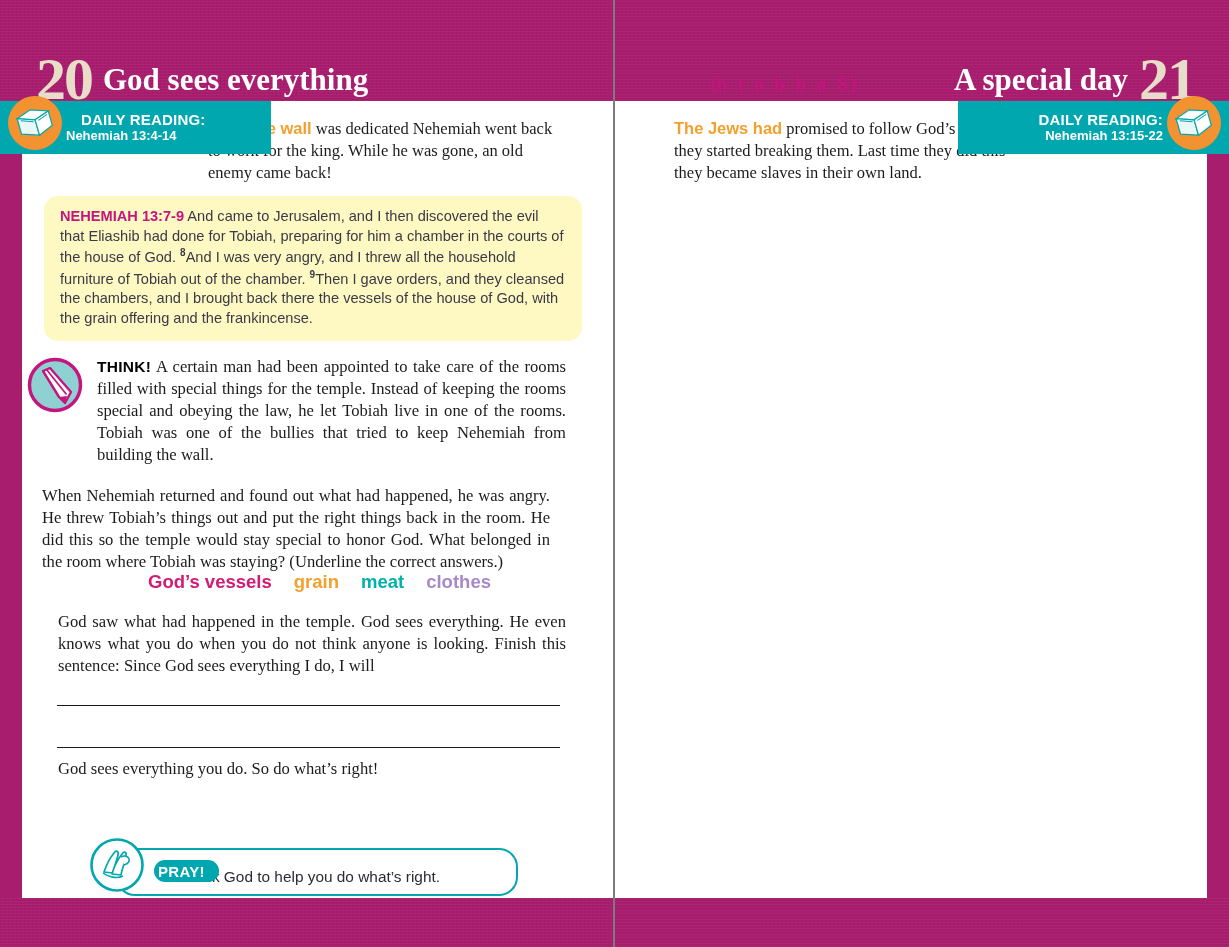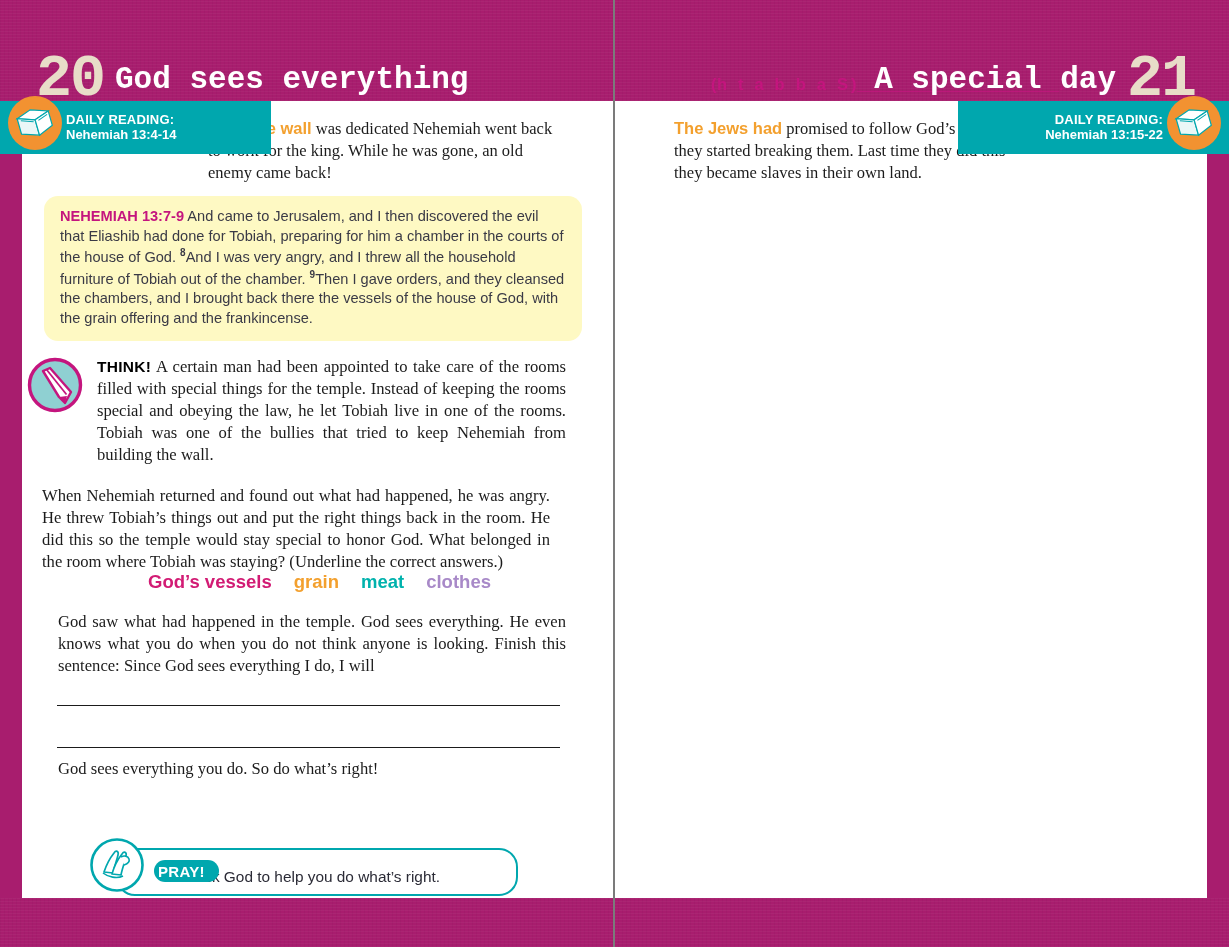--- a/index.html
+++ b/index.html
@@ -66,21 +66,21 @@
   .page.right .edge-strip { right: 0; }
 
   
   .hdr {
     position: absolute;
     top: 0; height: 101px;
     left: 0; right: 0;
     display: flex;
     align-items: flex-end;
     z-index: 6;
-    font-family: Liberation Mono, monospace;
+    font-family: Liberation Serif, serif;
   }
   .page.left .hdr { padding-left: 36px; justify-content: flex-start; }
   .page.right .hdr { padding-right: 34px; justify-content: flex-end; }
   .day-num {
     font-size: 60px;
     font-weight: bold;
     color: #e8ddc8;
     line-height: 0.83;
     letter-spacing: -2px;
     position: relative;
@@ -105,22 +105,22 @@
     width: 205px;
     background: #00a7ae;
     z-index: 7;
     display: flex;
     align-items: center;
     font-family: "Liberation Sans", sans-serif;
   }
   .page.left .dr-band { left: 0; padding-left: 66px; }
   .page.right .dr-band { right: 0; padding-right: 66px; justify-content: flex-end; }
   .dr-label {
-    font-size: 13px; font-weight: bold; color: #ffffff;
-    line-height: 1.12; letter-spacing: .2px;
+    font-size: 15px; font-weight: bold; color: #ffffff;
+    line-height: 1.12; letter-spacing: .2px; margin-left: 15px;
   }
   .dr-ref {
     font-size: 13px; font-weight: bold; color: #ffffff;
     line-height: 1.12;
   }
   .page.right .dr-text { text-align: right; }
 
   .book-badge {
     position: absolute;
     top: 96px;

